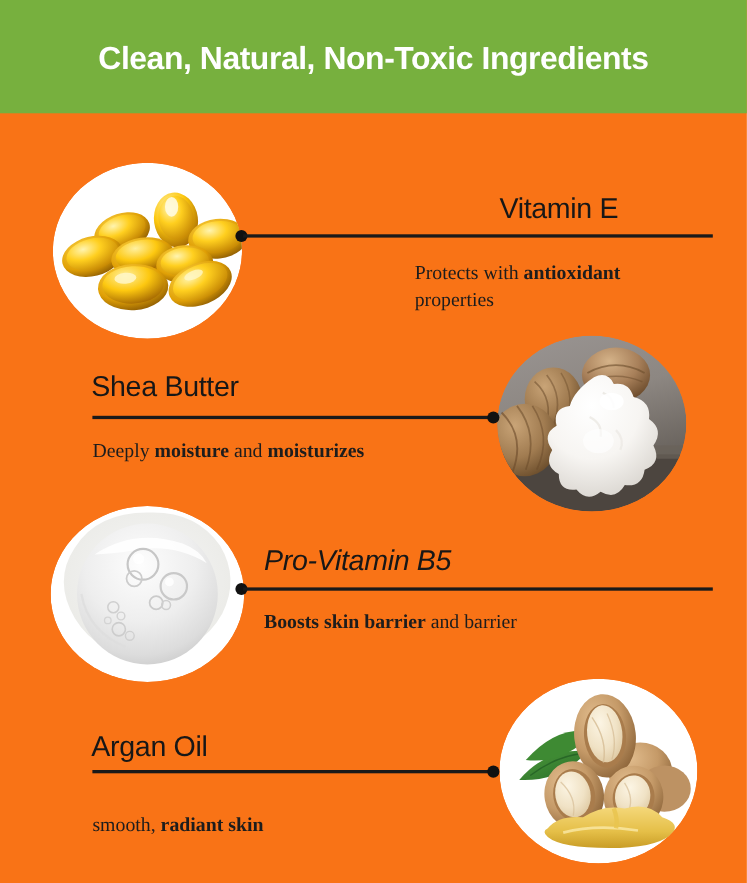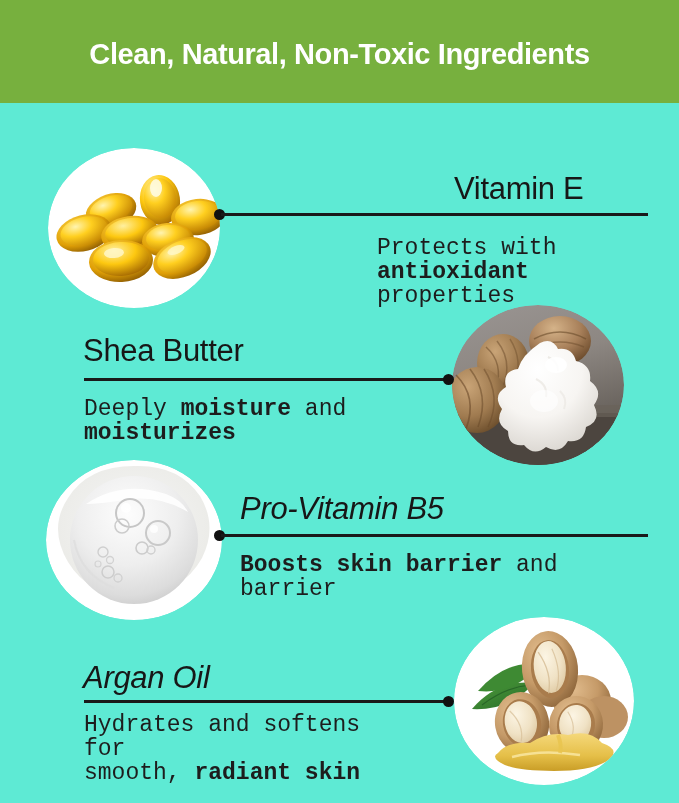--- a/index.html
+++ b/index.html
@@ -12,21 +12,21 @@
     overflow: hidden;
     background: #f2f1e4;
     font-family: "Liberation Sans", sans-serif;
     -webkit-font-smoothing: antialiased;
   }
 
   #page {
     position: relative;
     width: 679px;
     height: 803px;
-    background: #5eead4;
+    background: #f97316;
   }
 
   
   .banner {
     position: absolute;
     left: 0;
     top: 0;
     width: 679px;
     height: 103px;
     background: #77b03e;
@@ -71,31 +71,31 @@
     position: absolute;
     width: 11px;
     height: 11px;
     border-radius: 50%;
     background: #111111;
   }
 
   .title {
     position: absolute;
     font-family: "Liberation Sans", sans-serif;
-    font-size: 31px;
+    font-size: 26px;
     font-weight: normal;
     color: #171717;
     letter-spacing: -0.3px;
     white-space: nowrap;
     line-height: 34px;
   }
   .desc {
     position: absolute;
-    font-family: Liberation Mono, monospace;
-    font-size: 23px;
+    font-family: Liberation Serif, serif;
+    font-size: 18px;
     font-weight: normal;
     color: #1d1d1d;
     line-height: 24px;
   }
   .desc b { font-weight: bold; }
 
   
   .photo { position: absolute; inset: 0; }
 </style>
 </head>
@@ -341,21 +341,21 @@
         <path d="M44 136 q10 -12 32 -10 q18 -12 38 -8 q22 -6 34 8 q18 6 8 16
                  q-16 12 -56 12 q-44 0 -56 -10 q-6 -5 0 -8 z" fill="url(#oilG)"></path>
         <path d="M58 140 q30 -8 68 -2" stroke="#fae9a6" stroke-width="2.5" fill="none" opacity="0.8"></path>
         <path d="M104 118 q4 10 2 18" stroke="#e9c44f" stroke-width="4" fill="none" opacity="0.85"></path>
       </svg>
     </div>
 
     <div class="connector" style="left:84px; top:700px; width:365px;"></div>
     <div class="dot" style="left:443px; top:696px;"></div>
 
-    <div class="title" style="left:83px; top:661px;font-style:italic;">Argan Oil</div>
+    <div class="title" style="left:83px; top:661px;">Argan Oil</div>
 
     <div class="desc" style="left:84px; top:713px; width:300px;">
-      <span>Hydrates and softens for</span><br>
+      <br>
       <span>smooth, </span><b>radiant skin</b>
     </div>
   </div>
 
 </div>
 
 </body></html>

